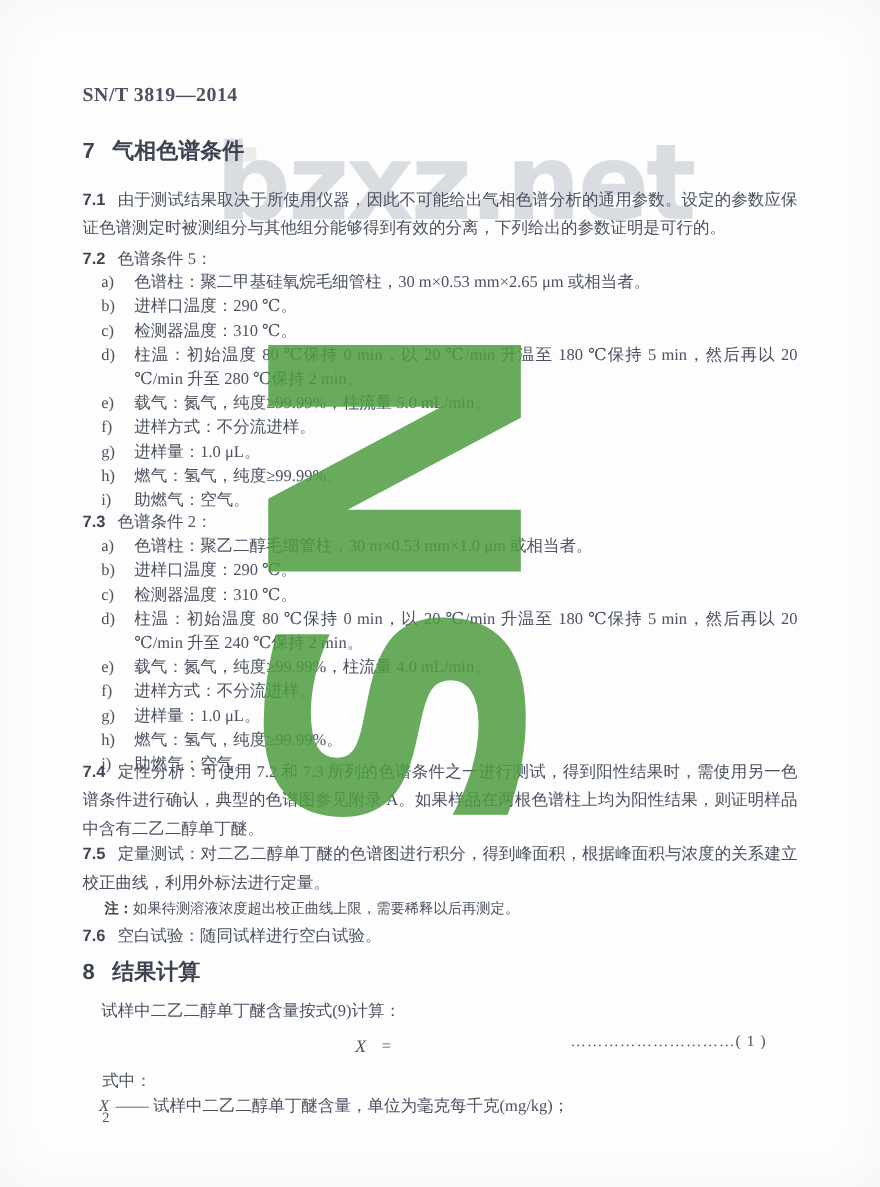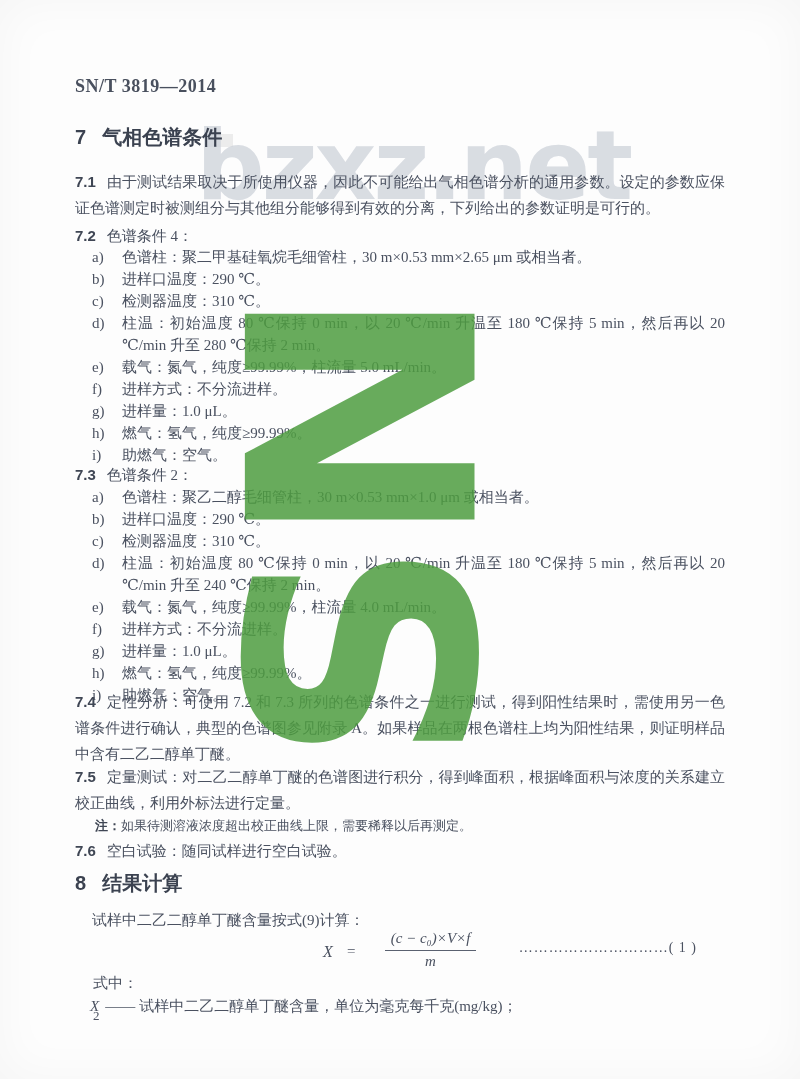--- a/index.html
+++ b/index.html
@@ -81,21 +81,21 @@
 
     <div class="abs sec-head head7">
       <span class="sec-num">7</span><span>气相色谱条件</span>
     </div>
 
     <div class="abs para p71">
       <span class="clause-num">7.1</span><span>由于测试结果取决于所使用仪器，因此不可能给出气相色谱分析的通用参数。设定的参数应保证色谱测定时被测组分与其他组分能够得到有效的分离，下列给出的参数证明是可行的。</span>
     </div>
 
     <div class="abs para p72">
-      <span class="clause-num">7.2</span><span>色谱条件 4：</span>
+      <span class="clause-num">7.2</span><span>色谱条件 5：</span>
     </div>
 
     <div class="abs cond-list list1">
       <div class="cond-item"><span class="marker">a)</span><span>色谱柱：聚二甲基硅氧烷毛细管柱，30 m×0.53 mm×2.65 μm 或相当者。</span></div>
       <div class="cond-item"><span class="marker">b)</span><span>进样口温度：290 ℃。</span></div>
       <div class="cond-item"><span class="marker">c)</span><span>检测器温度：310 ℃。</span></div>
       <div class="cond-item"><span class="marker">d)</span><span>柱温：初始温度 80 ℃保持 0 min，以 20 ℃/min 升温至 180 ℃保持 5 min，然后再以 20 ℃/min 升至 280 ℃保持 2 min。</span></div>
       <div class="cond-item"><span class="marker">e)</span><span>载气：氮气，纯度≥99.99%，柱流量 5.0 mL/min。</span></div>
       <div class="cond-item"><span class="marker">f)</span><span>进样方式：不分流进样。</span></div>
       <div class="cond-item"><span class="marker">g)</span><span>进样量：1.0 μL。</span></div>
@@ -137,24 +137,20 @@
 
     <div class="abs sec-head head8">
       <span class="sec-num">8</span><span>结果计算</span>
     </div>
 
     <div class="abs para intro">试样中二乙二醇单丁醚含量按式(9)计算：</div>
 
     <div class="abs formula-row">
       <span class="f-lhs">X</span>
       <span class="f-eq">=</span>
-      <span class="frac">
-        <span class="num">(c − c₀)×V×f</span><br>
-        <span class="den">m</span>
-      </span>
       <span class="f-leader"><span>…………………………</span><span>( 1 )</span></span>
     </div>
 
     <div class="abs para where">式中：</div>
 
     <div class="abs xdef">
       <span class="sym">X</span><span class="dash">——</span><span>试样中二乙二醇单丁醚含量，单位为毫克每千克(mg/kg)；</span>
     </div>
 
   </div>

